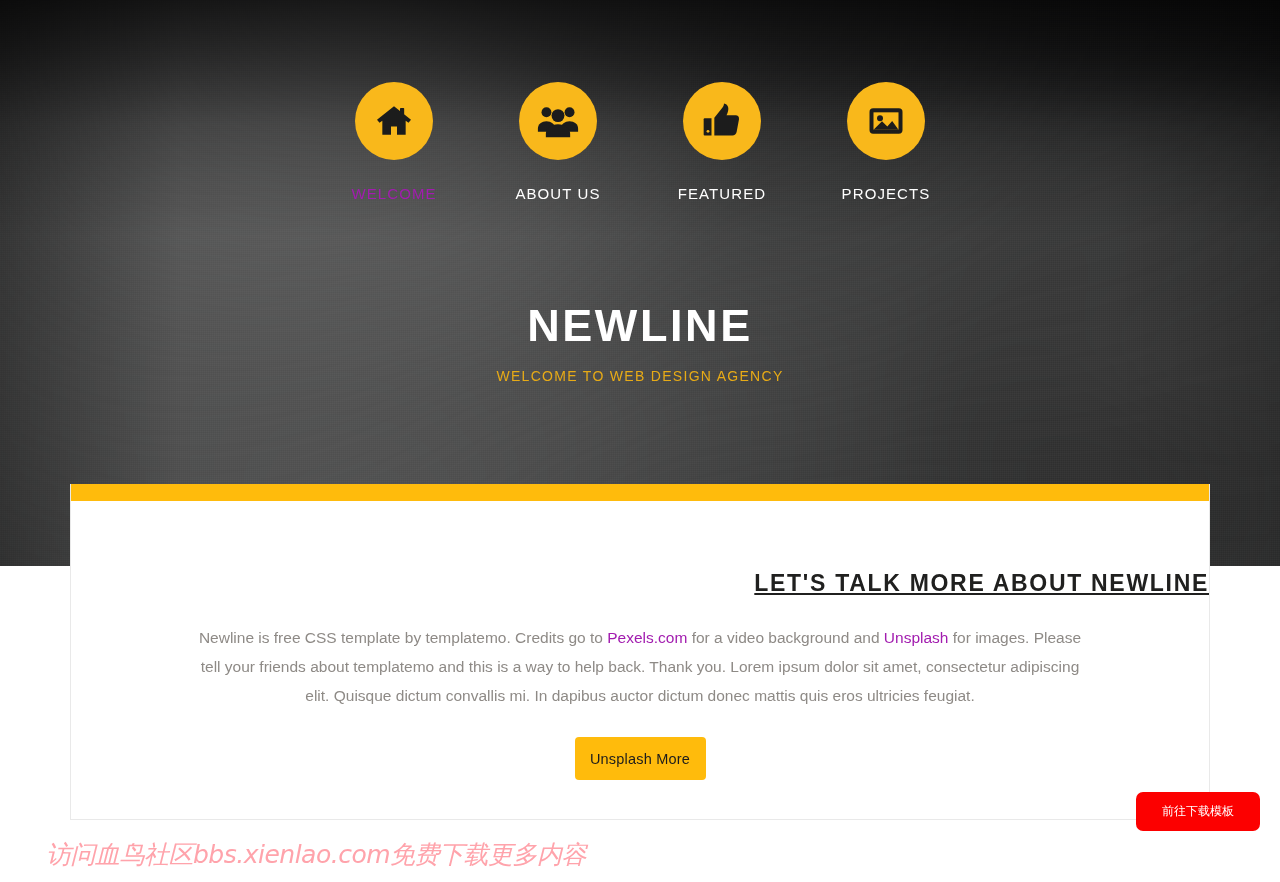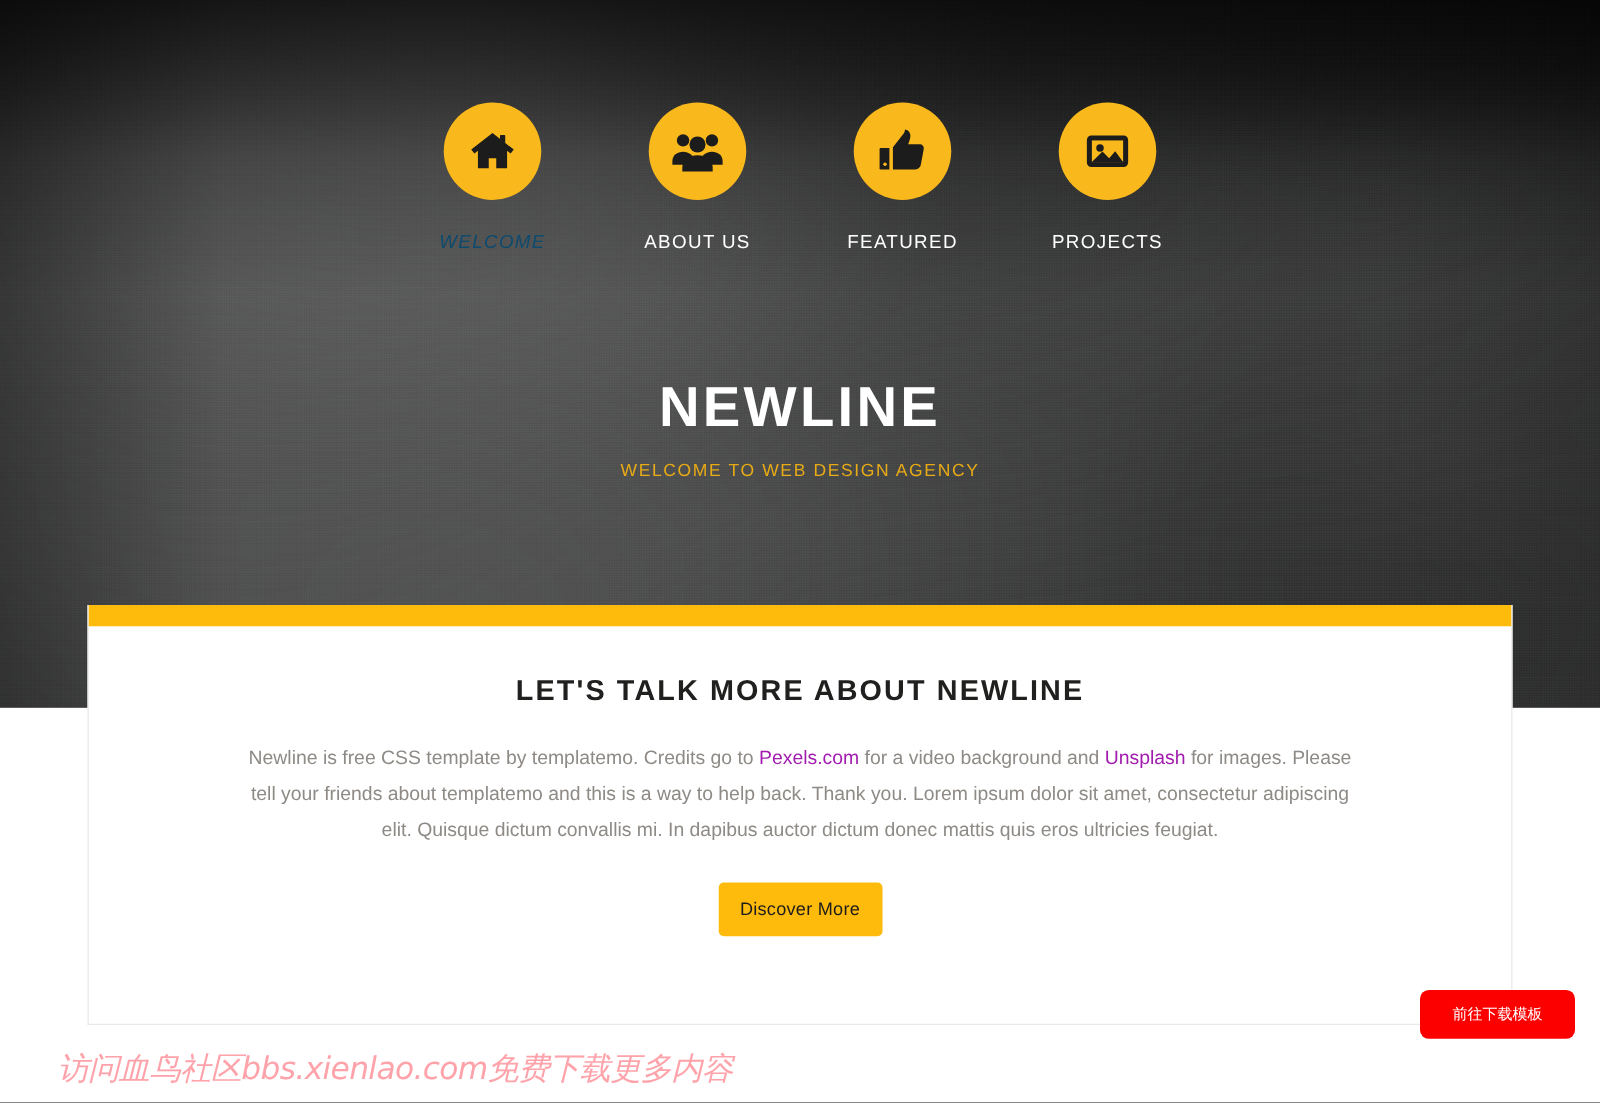--- a/index.html
+++ b/index.html
@@ -95,21 +95,21 @@
   }
   .nav-circle svg { display: block; }
   .nav-label {
     margin-top: 25px;
     font-size: 15px;
     letter-spacing: 1.1px;
     color: #ffffff;
     text-transform: uppercase;
     white-space: nowrap;
   }
-  .nav-item.active .nav-label { color: #0c4a6e; font-style: italic; }
+  .nav-item.active .nav-label { color: #a21caf; }
 
   
   #hero-text {
     position: absolute;
     left: 0; top: 300px;
     width: 1280px;
     text-align: center;
     z-index: 5;
   }
   #hero-title {
@@ -138,26 +138,27 @@
     border: 1px solid #e9e9e9;
     border-top: none;
     z-index: 8;
   }
   #about-card-accent {
     width: 100%;
     height: 17px;
     background: #ffbb0c;
   }
   #about-heading {
-    margin-top: 38px;
-    text-align: center;
+    margin-top: 69px;
+    text-align: right;
     font-size: 23px;
     color: #20201f;
     letter-spacing: 1.7px;
     text-transform: uppercase;
+    text-decoration: underline;
   }
   #about-paragraph {
     margin: 26px auto 0;
     width: 905px;
     text-align: center;
     font-size: 15.5px;
     line-height: 29px;
     color: #8e8a86;
   }
   #about-paragraph a,
@@ -291,20 +292,20 @@
 
 <section id="about-card">
   <div id="about-card-accent"></div>
 
   <h2 id="about-heading">LET'S TALK MORE ABOUT NEWLINE</h2>
 
   <p id="about-paragraph">
     <span>Newline is free CSS template by templatemo. Credits go to </span><a class="lnk" href="#">Pexels.com</a><span> for a video background and </span><a class="lnk" href="#">Unsplash</a><span> for images. Please tell your friends about templatemo and this is a way to help back. Thank you. Lorem ipsum dolor sit amet, consectetur adipiscing elit. Quisque dictum convallis mi. In dapibus auctor dictum donec mattis quis eros ultricies feugiat.</span>
   </p>
 
-  <button id="discover-btn">Discover More</button>
+  <button id="discover-btn">Unsplash More</button>
 </section>
 
 <div id="watermark">访问血鸟社区bbs.xienlao.com免费下载更多内容</div>
 
 <div id="download-badge">
   <span>前往下载模板</span>
 </div>
 
 </body></html>

